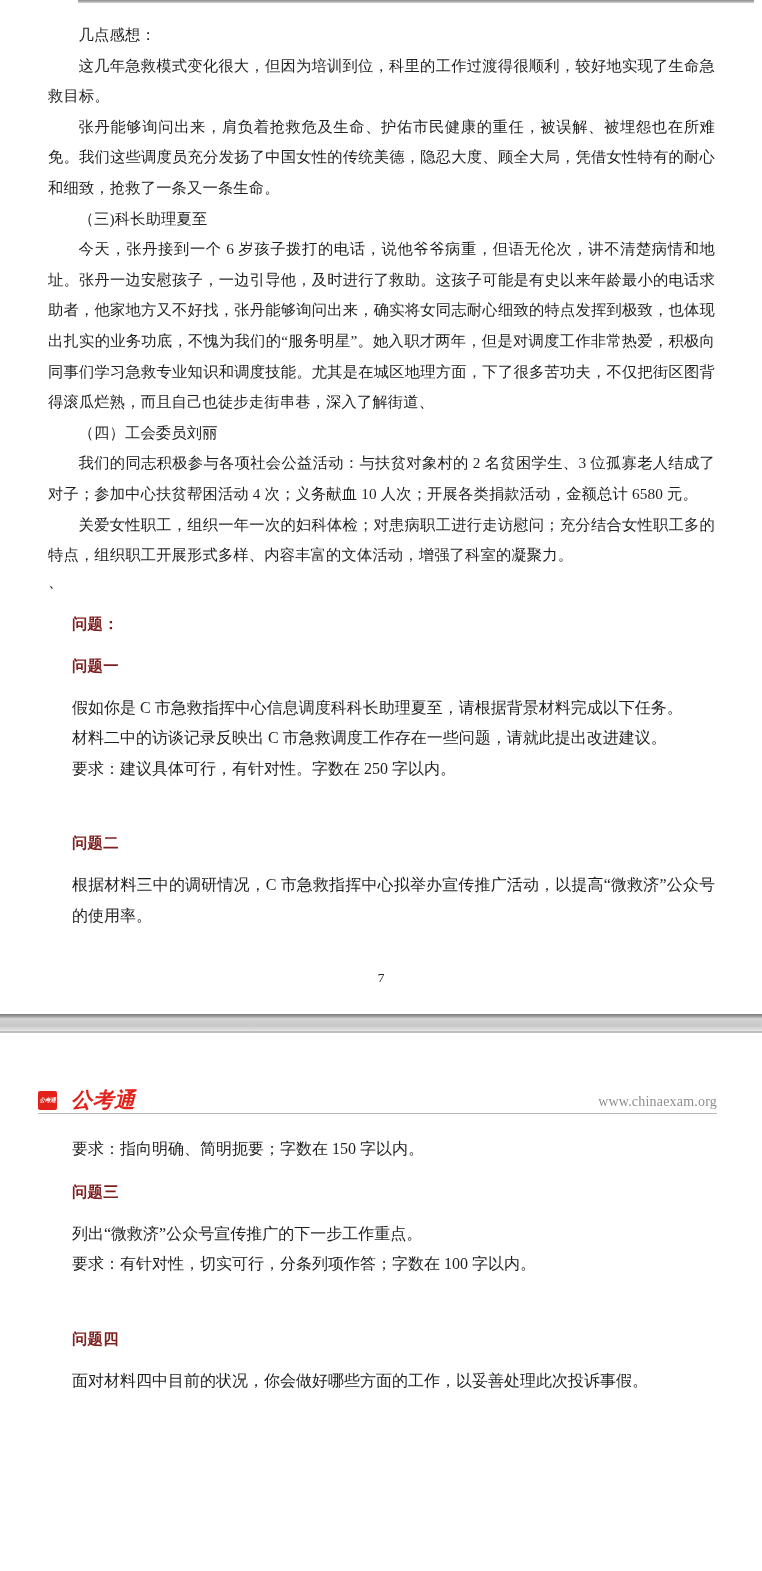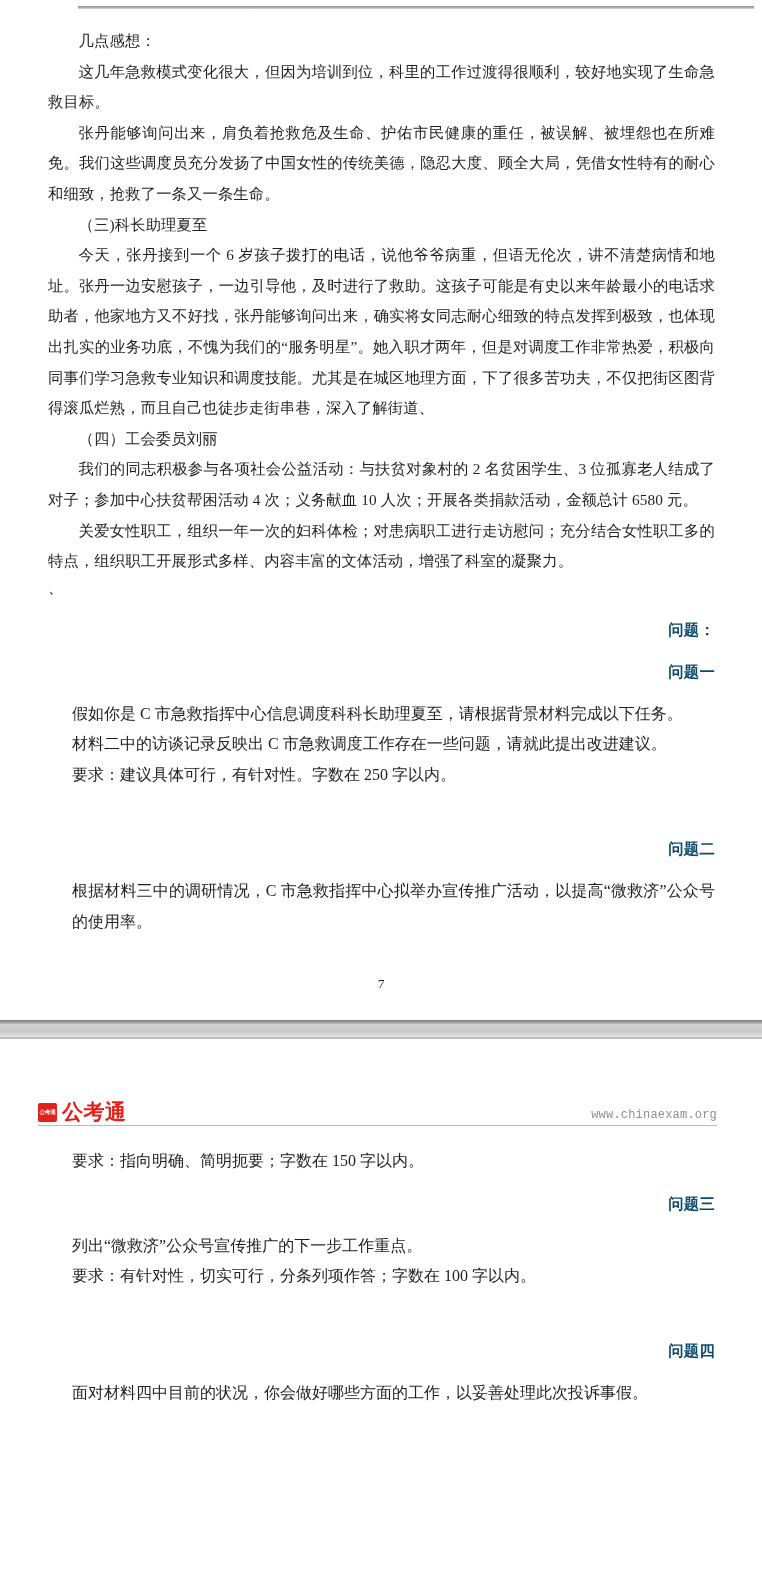--- a/index.html
+++ b/index.html
@@ -22,21 +22,20 @@
     position: relative;
     width: 762px;
     height: 1571px;
     background: #ffffff;
   }
   .page {
     position: relative;
     width: 762px;
     background: #ffffff;
     box-sizing: border-box;
-    margin-top: 6px;
   }
   .page-top-edge {
     position: absolute;
     top: 0;
     left: 78px;
     right: 8px;
     height: 3px;
     background: linear-gradient(to bottom, #8f8f8f 0%, #a8a8a8 45%, #d9d9d9 100%);
   }
   .page-gap {
@@ -84,23 +83,22 @@
     color: #1f1f1f;
   }
   p.indent { text-indent: 2em; }
 
   h3.heading {
     margin: 0;
     padding-left: 24px;
     font-size: 15.3px;
     line-height: 30px;
     font-weight: bold;
-    color: #0c4a6e;
+    color: #7f1d1d;
     letter-spacing: 0.3px;
-    text-align: right;
   }
   p.q-line {
     margin: 0;
     padding-left: 24px;
     font-size: 16px;
     line-height: 30.5px;
     color: #1f1f1f;
     text-align: justify;
     text-justify: inter-ideograph;
   }
@@ -132,22 +130,23 @@
     height: 46px;
     margin: 0 45px 0 38px;
     border-bottom: 1px solid #b9b9b9;
     display: flex;
     align-items: flex-end;
     justify-content: space-between;
   }
   .brand {
     display: flex;
     align-items: center;
-    gap: 5px;
+    gap: 14px;
     padding-bottom: 2px;
+    font-style: italic;
   }
   .brand-mark {
     width: 19px;
     height: 19px;
     background: #e3211b;
     border-radius: 2px;
     color: #ffffff;
     font-size: 5.6px;
     line-height: 6px;
     font-family: "Liberation Sans", sans-serif;
@@ -160,22 +159,22 @@
   .brand-name {
     color: #e3211b;
     font-size: 21px;
     font-weight: bold;
     font-family: "Liberation Sans", sans-serif;
     letter-spacing: 0.5px;
     line-height: 22px;
   }
   .site-url {
     color: #8e8e8e;
-    font-size: 12px;
-    font-family: Liberation Mono, monospace;
+    font-size: 14px;
+    font-family: Liberation Serif, serif;
     padding-bottom: 3px;
     letter-spacing: 0.2px;
   }
 </style>
 </head>
 <body>
 
 <div class="doc-viewport">
 
   <div class="page">

